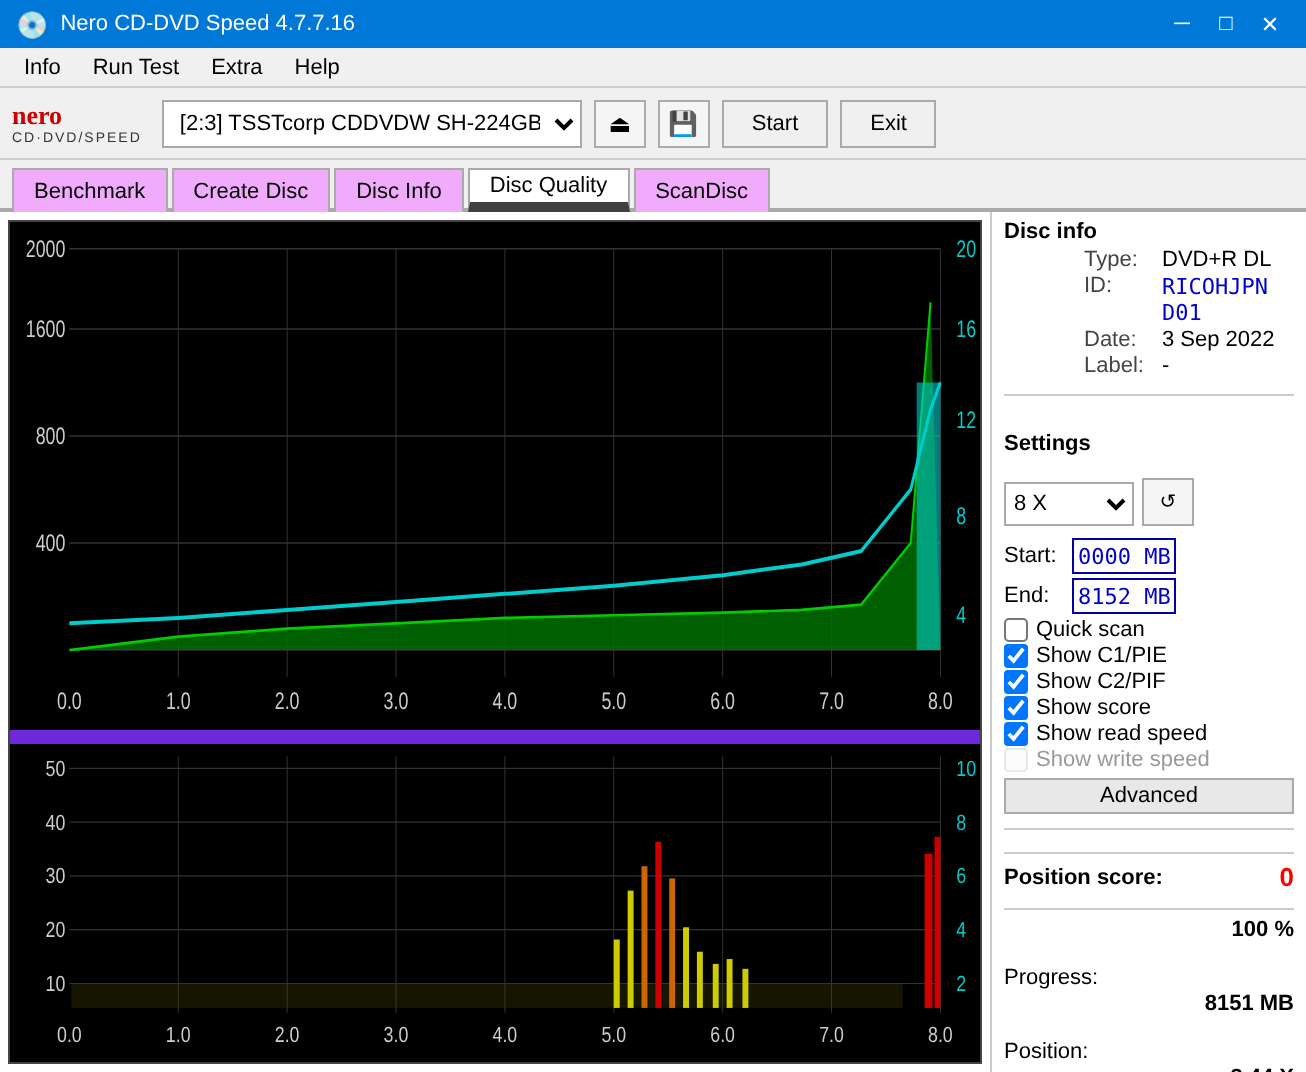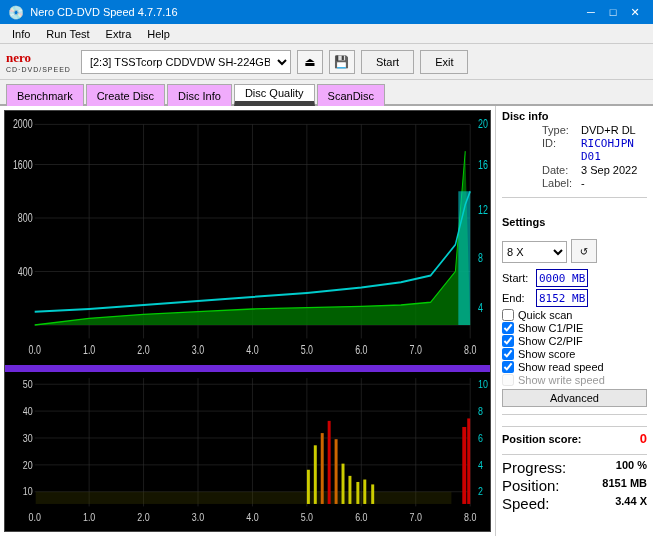--- a/index.html
+++ b/index.html
@@ -55,21 +55,21 @@
     .checkbox-row.disabled input { opacity: 0.5; }
 
     .btn-advanced { background: #e8e8e8; border: 1px solid #aaa; padding: 2px 20px; font-size: 11px; cursor: pointer; margin-top: 2px; width: 100%; }
 
     .quality-score-row { display: flex; justify-content: space-between; align-items: center; margin-top: 4px; border-top: 1px solid #ccc; padding-top: 4px; }
     .quality-label { font-size: 11px; font-weight: bold; }
     .quality-value { font-size: 13px; font-weight: bold; color: #ff0000; }
 
     .progress-section { margin-top: 4px; border-top: 1px solid #ccc; padding-top: 4px; }
     .progress-row { display: flex; justify-content: space-between; margin-bottom: 1px; }
-    .progress-label { font-size: 15px; }
+    .progress-label { font-size: 11px; margin-top: 24px; }
     .progress-value { font-size: 11px; font-weight: bold; }
   </style>
 </head>
 <body>
 
 <div class="titlebar">
   <div class="titlebar-left">
     <span style="font-size:13px;">💿</span>
     <span>Nero CD-DVD Speed 4.7.7.16</span>
   </div>

